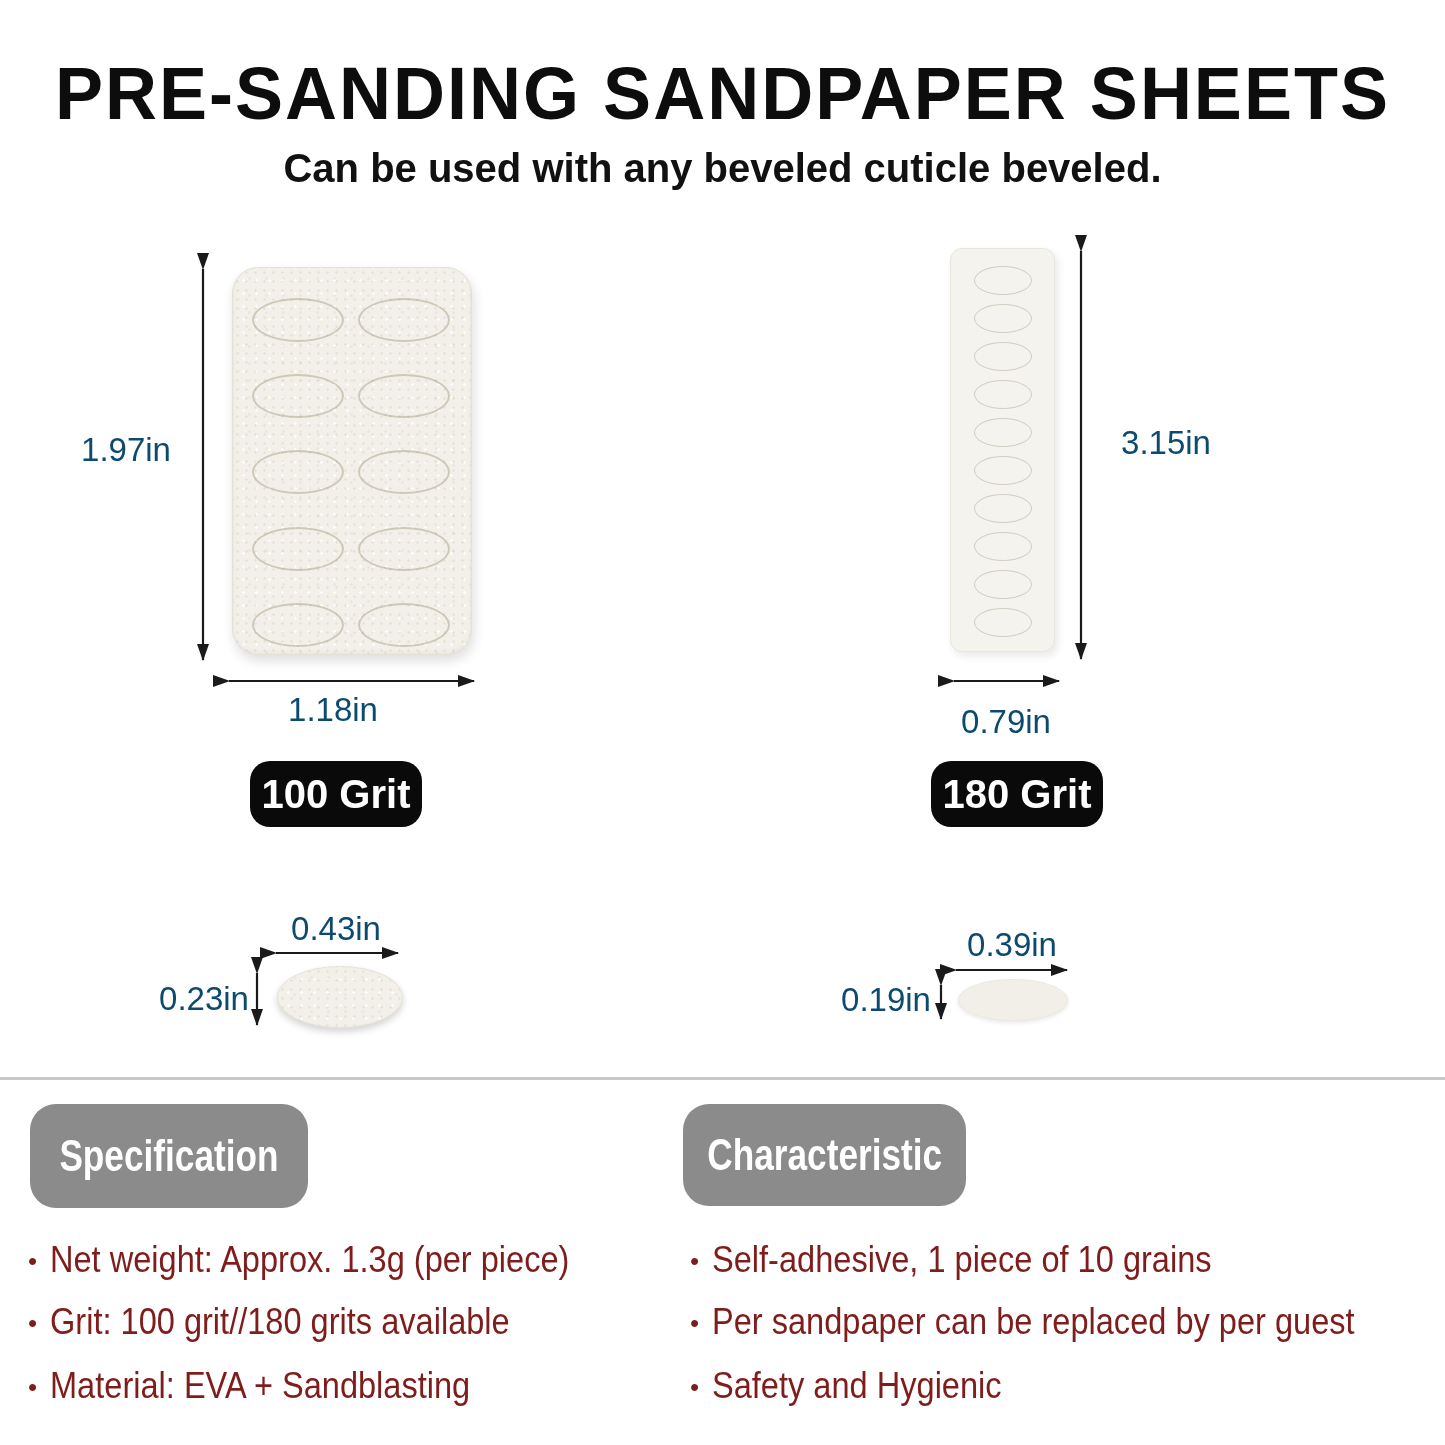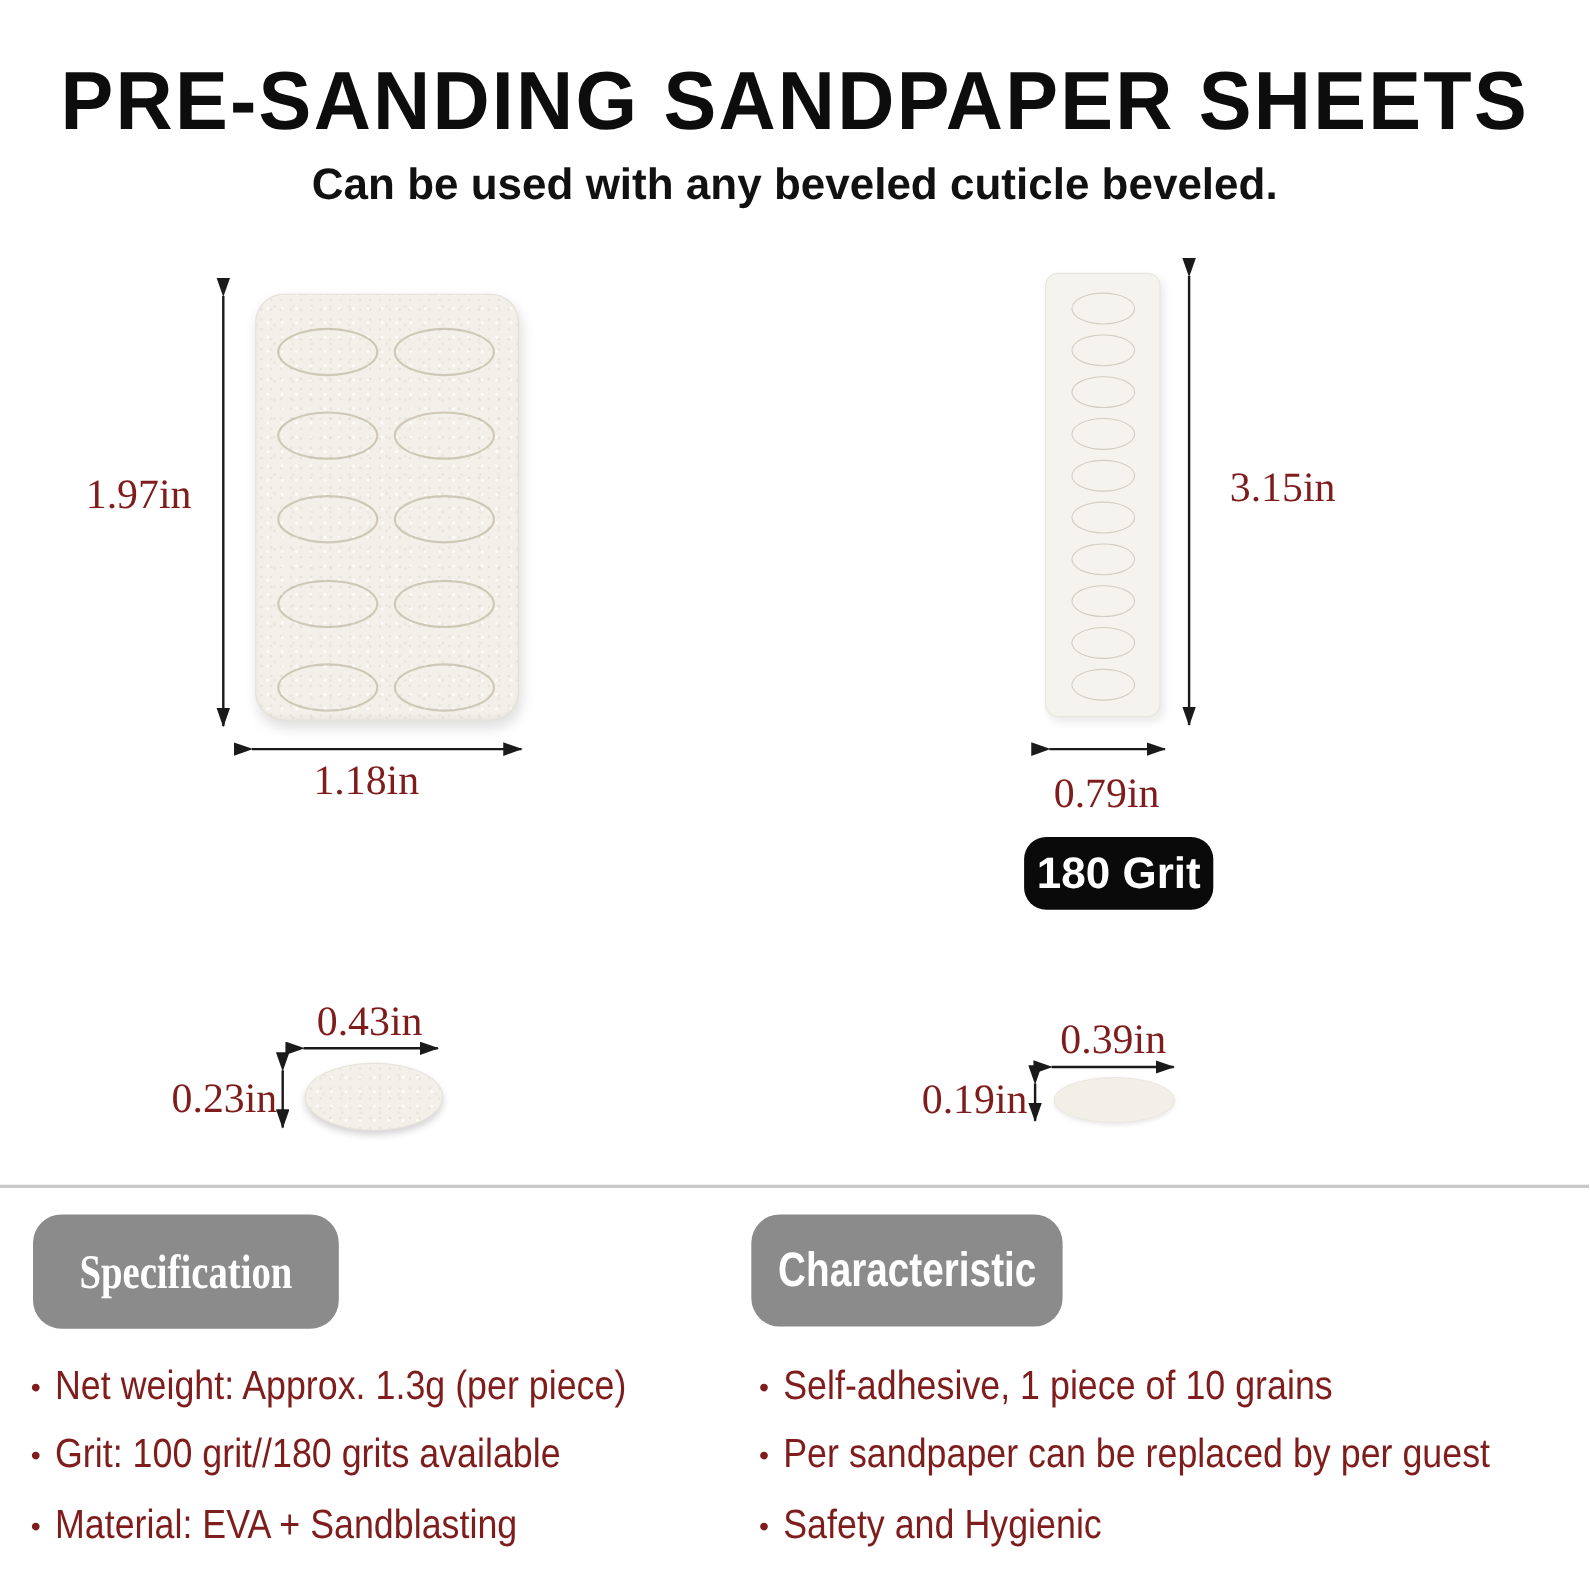--- a/index.html
+++ b/index.html
@@ -52,39 +52,39 @@
     border:1px solid #e6e3d9;box-sizing:border-box;
   }
   .grain-right{
     left:958px;top:979px;width:110px;height:42px;border-radius:50%;
     background-color:#f1efe8;
     box-shadow:0 2px 4px rgba(0,0,0,0.09);
     border:1px solid #eae8e0;box-sizing:border-box;
   }
   
   .dim{
-    transform:translate(-50%,-50%);font-size:38px;color:#7f1d1d;white-space:nowrap;font-family:Liberation Serif, serif;
+    transform:translate(-50%,-50%);font-size:33px;color:#0c4a6e;white-space:nowrap;
   }
   
   .badge{
     width:172px;height:66px;border-radius:20px;background:#0a0a0a;
     display:flex;align-items:center;justify-content:center;
     color:#ffffff;font-size:40px;font-weight:700;white-space:nowrap;
   }
   
   .sep{left:0;top:1077px;width:1445px;height:3px;background:#c8c8c8;}
   .section-box{
     background:#8b8b8b;border-radius:26px;
     display:flex;align-items:center;justify-content:center;
   }
   .section-box span{
     color:#ffffff;font-size:44px;font-weight:700;white-space:nowrap;
     display:inline-block;transform:scaleX(0.80);
   }
-  .spec-box{left:30px;top:1104px;width:278px;height:104px;font-family:Liberation Serif, serif;}
+  .spec-box{left:30px;top:1104px;width:278px;height:104px;}
   .char-box{left:683px;top:1104px;width:283px;height:102px;}
   .bullet-row{height:40px;line-height:40px;white-space:nowrap;color:#7f1d1d;}
   .bullet-row .dot{display:inline-block;font-size:26px;margin-right:13px;vertical-align:2px;}
   .bullet-row .bt{display:inline-block;font-size:37px;transform:scaleX(0.88);transform-origin:left center;}
   svg.overlay{position:absolute;left:0;top:0;}
   svg.overlay line{stroke:#1a1a1a;stroke-width:2.2;}
 </style>
 </head>
 <body>
 
@@ -137,20 +137,21 @@
 
   <div class="abs dim" style="left:126px;top:450px;">1.97in</div>
   <div class="abs dim" style="left:333px;top:710px;">1.18in</div>
   <div class="abs dim" style="left:1166px;top:443px;">3.15in</div>
   <div class="abs dim" style="left:1006px;top:722px;">0.79in</div>
   <div class="abs dim" style="left:336px;top:929px;">0.43in</div>
   <div class="abs dim" style="left:204px;top:999px;">0.23in</div>
   <div class="abs dim" style="left:1012px;top:945px;">0.39in</div>
   <div class="abs dim" style="left:886px;top:1000px;">0.19in</div>
 
+  <div class="abs badge" style="left:250px;top:761px;">100 Grit</div>
   <div class="abs badge" style="left:931px;top:761px;">180 Grit</div>
 
   <div class="abs grain-left texture"></div>
   <div class="abs grain-right"></div>
 
   <div class="abs sep"></div>
 
   <div class="abs section-box spec-box">
     <span>Specification</span>
   </div>

